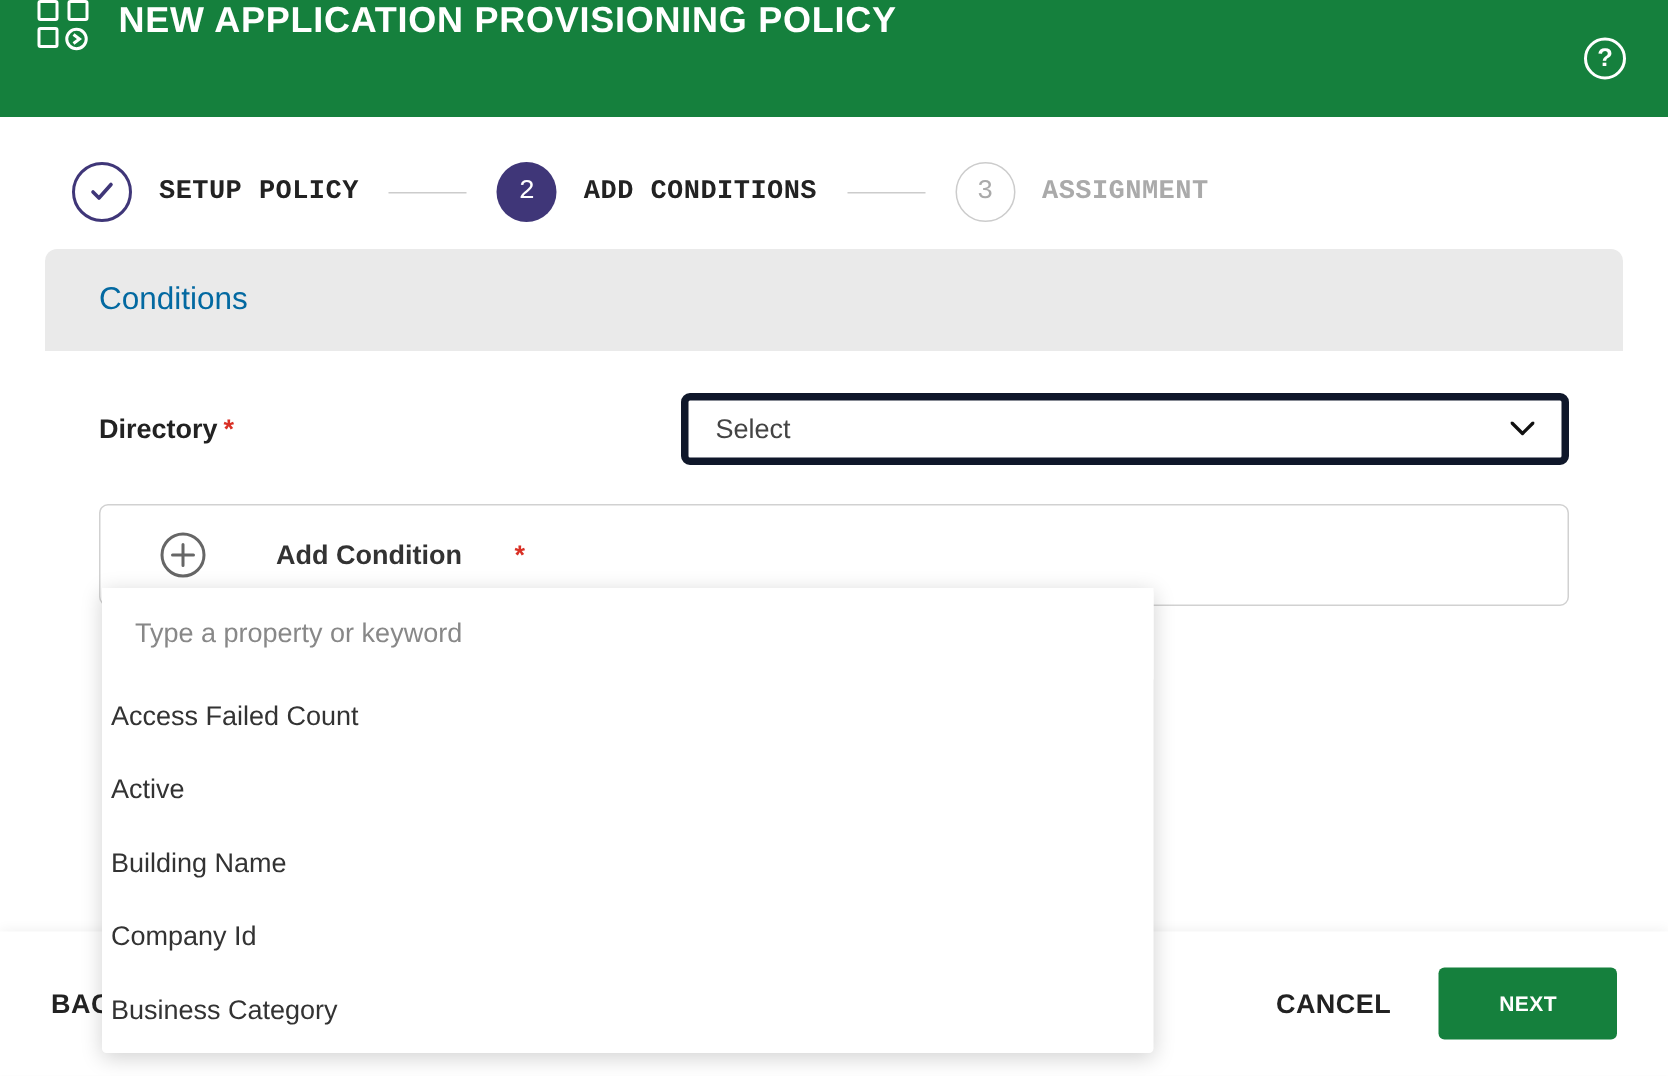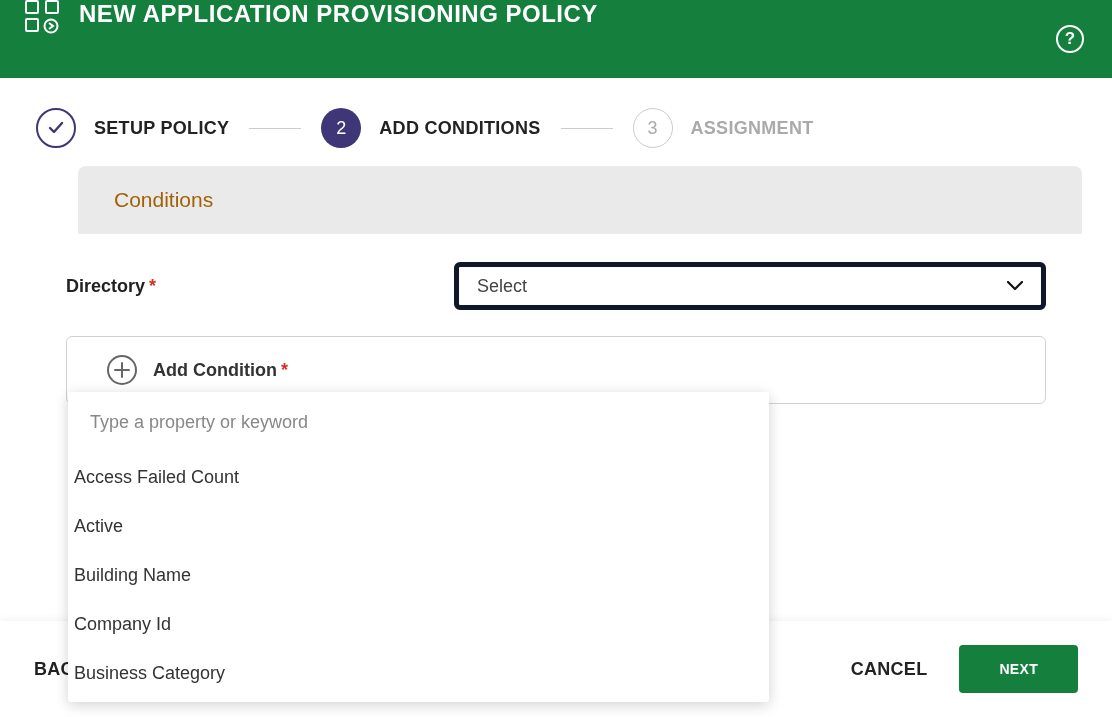--- a/index.html
+++ b/index.html
@@ -56,21 +56,22 @@
       font-size: 17px;
       font-weight: 600;
       color: #fff;
       cursor: pointer;
     }
 
     
     .stepper {
       display: flex;
       align-items: center;
-      padding: 30px 36px 18px 36px;
+      padding: 30px 36px 18px 48px;
+      font-family: Liberation Mono, monospace;
     }
     .step { display: flex; align-items: center; }
     .step-circle {
       width: 40px; height: 40px;
       border-radius: 50%;
       display: flex;
       align-items: center;
       justify-content: center;
       font-size: 18px;
       font-weight: 500;
@@ -107,22 +108,21 @@
     .card {
       margin: 0 30px;
       border-radius: 8px;
       overflow: visible;
     }
     .card-header {
       background: #eaeaea;
       border-radius: 8px 8px 0 0;
       padding: 22px 36px;
       font-size: 21px;
-      color: #a16207;
-      margin-left: 48px;
+      color: #0369a1;
     }
     .card-body {
       background: #fff;
       padding: 28px 36px 28px 36px;
     }
     .form-row {
       display: flex;
       align-items: center;
       margin-bottom: 26px;
     }
@@ -161,20 +161,21 @@
       padding: 18px 40px;
       position: relative;
     }
     .add-condition {
       display: flex;
       align-items: center;
       font-size: 18px;
       font-weight: 600;
       color: #333;
       cursor: pointer;
+      gap: 31px;
     }
     .plus-circle {
       width: 30px; height: 30px;
       border: 2px solid #666;
       border-radius: 50%;
       display: flex;
       align-items: center;
       justify-content: center;
       margin-right: 16px;
       color: #666;

